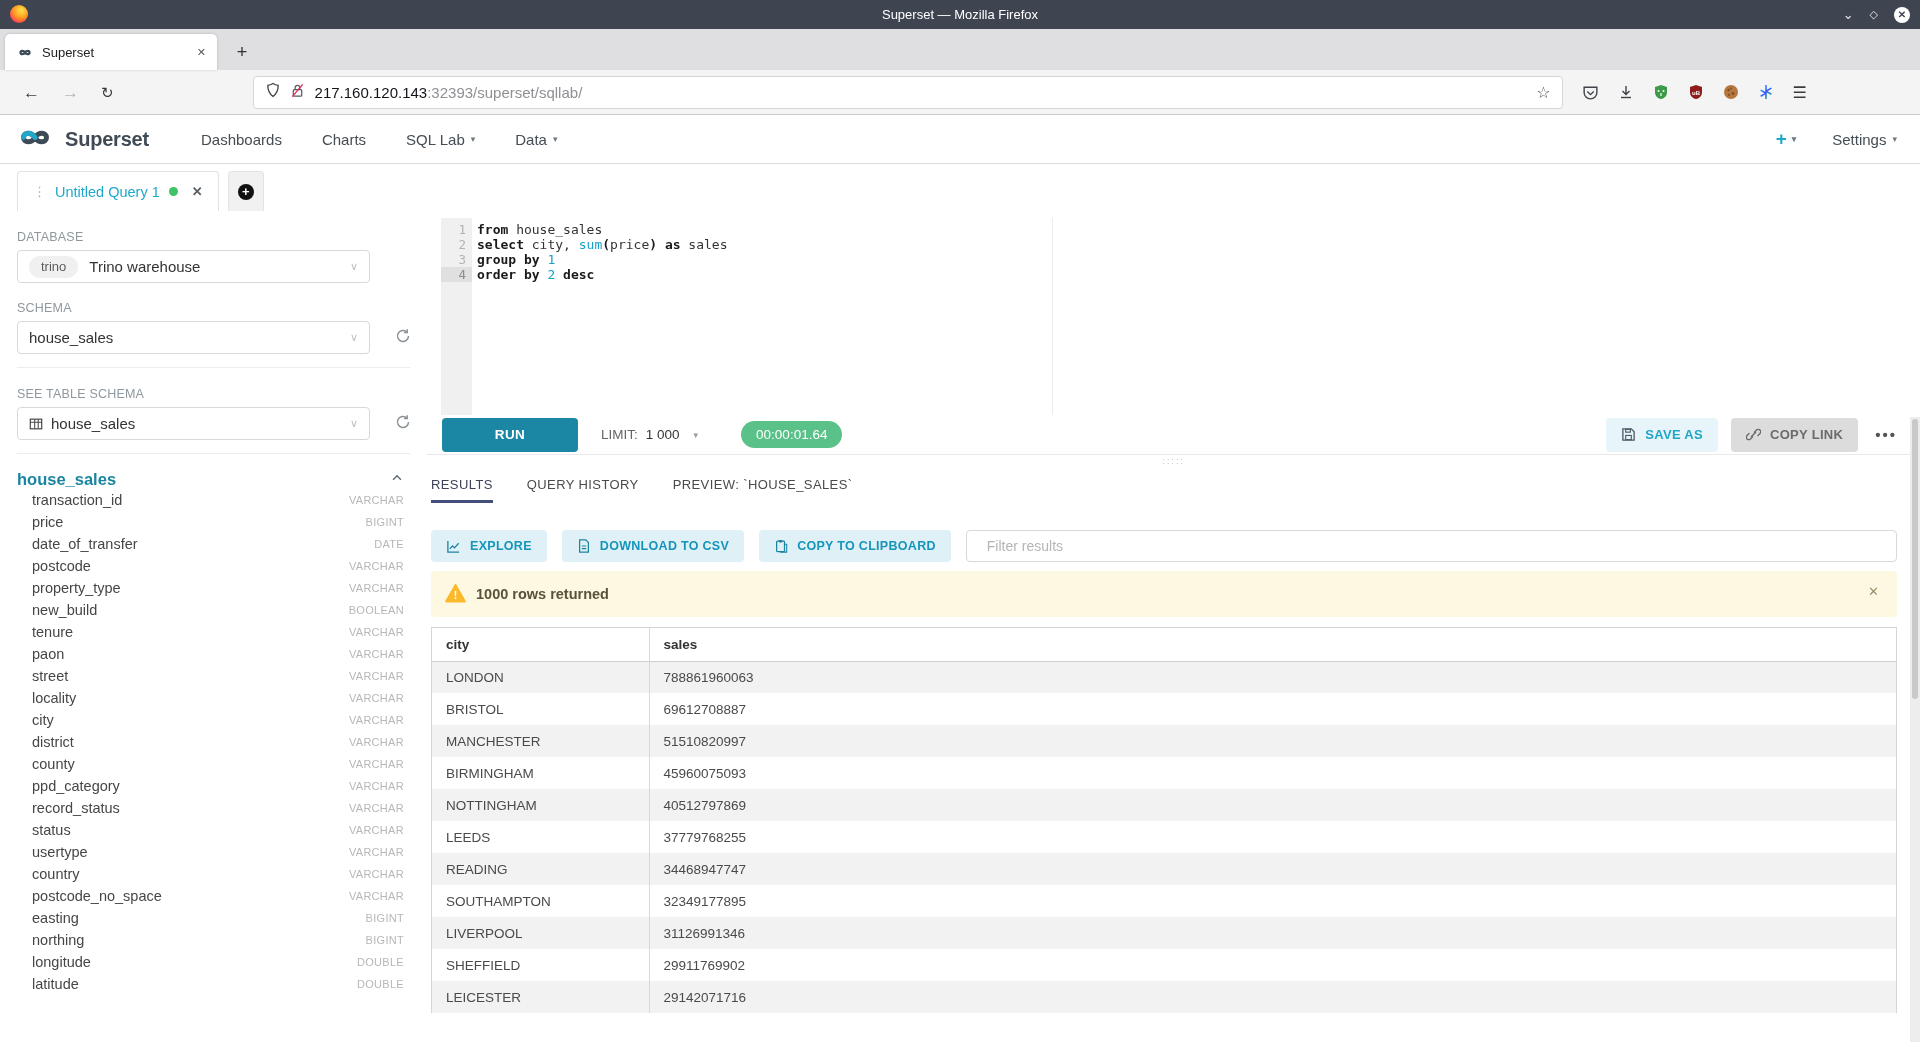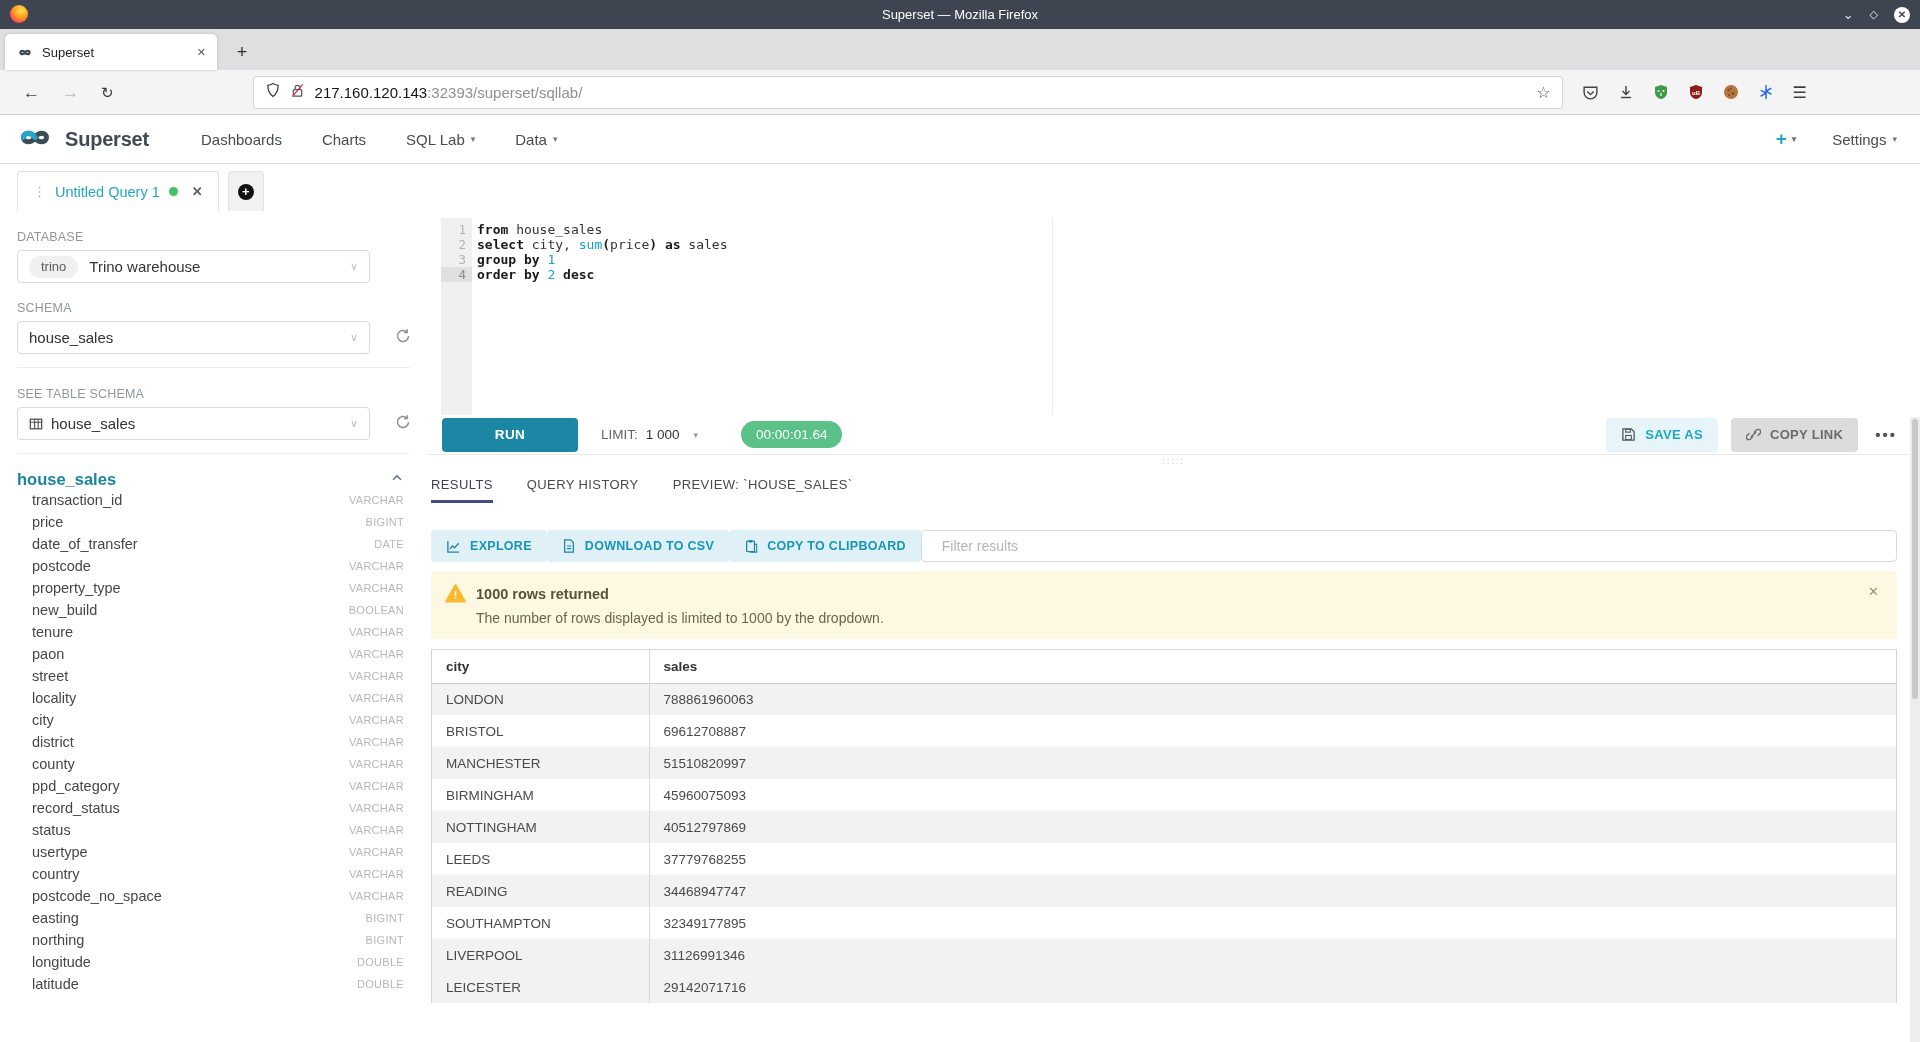--- a/index.html
+++ b/index.html
@@ -123,21 +123,21 @@
   
   .south { position:relative; padding-left:4px; flex:1; }
   .drag-dots { position:absolute; top:2px; left:50%; transform:translateX(-50%);
     color:#c4c4c4; font-size:9px; line-height:4px; letter-spacing:2px; text-align:center; }
   .res-tabs { display:flex; gap:34px; margin-top:22px; }
   .res-tab { font-size:13px; letter-spacing:.4px; color:#4a4a4a; padding-bottom:8px; }
   .res-tab.active { color:#3d4258; border-bottom:3px solid #444e7c; }
   .action-row { display:flex; align-items:center; margin-top:27px; }
   .act-btn { background:#e0f0f7; color:#1695ba; height:32px; padding:0 15px; border-radius:4px;
     font-size:12.5px; font-weight:bold; letter-spacing:.3px; display:flex; align-items:center;
-    gap:9px; margin-right:0; }
+    gap:9px; margin-right:15px; }
   .filter-input { height:32px; flex:1; margin-right:23px; border:1px solid #d9d9d9; border-radius:4px;
     padding:0 20px; font-size:14px; color:#333; font-family:"Liberation Sans", sans-serif; outline:none; }
   .filter-input::placeholder { color:#b5b5b5; }
   .alert { margin:9px 23px 0 0; background:#fdf8e2; border-radius:4px; padding:12px 16px 13px 14px; position:relative; }
   .alert-title-row { display:flex; align-items:center; gap:10px; }
   .alert-title { font-weight:bold; font-size:14.5px; color:#5a5238; }
   .alert-msg { margin:6px 0 0 31px; font-size:14px; color:#6e6549; }
   .alert-close { position:absolute; right:18px; top:13px; color:#97906c; font-size:13px; }
   .res-table-wrap { margin:10px 23px 0 0; border:1px solid #d5d5d5; border-bottom:none; }
   table.res-table { width:100%; border-collapse:collapse; font-size:13.5px; }
@@ -541,21 +541,20 @@
       </div>
 
       <div class="alert">
         <div class="alert-title-row">
           <svg viewBox="0 0 24 24" width="21" height="21">
               <path d="M12 2.5 22.5 21 H1.5 Z" fill="#fcb92c" stroke="#fcb92c" stroke-width="2.5" stroke-linejoin="round"></path>
               <text x="12" y="18.5" text-anchor="middle" font-size="12" font-weight="bold" fill="#fff">!</text>
             </svg>
           <span class="alert-title">1000 rows returned</span>
         </div>
-        <div class="alert-msg">The number of rows displayed is limited to 1000 by the dropdown.</div>
         <span class="alert-close">✕</span>
       </div>
 
       <div class="res-table-wrap">
         <table class="res-table">
           <thead>
             <tr>
               <th class="c1">city</th>
               <th>sales</th>
             </tr>
@@ -590,20 +589,24 @@
                 <td>34468947747</td>
               </tr>
               <tr class="even">
                 <td class="c1">SOUTHAMPTON</td>
                 <td>32349177895</td>
               </tr>
               <tr class="odd">
                 <td class="c1">LIVERPOOL</td>
                 <td>31126991346</td>
               </tr>
+              <tr class="even">
+                <td class="c1">SHEFFIELD</td>
+                <td>29911769902</td>
+              </tr>
               <tr class="odd">
                 <td class="c1">LEICESTER</td>
                 <td>29142071716</td>
               </tr>
             </tbody>
         </table>
       </div>
     </div>
   </div>
 </div>

